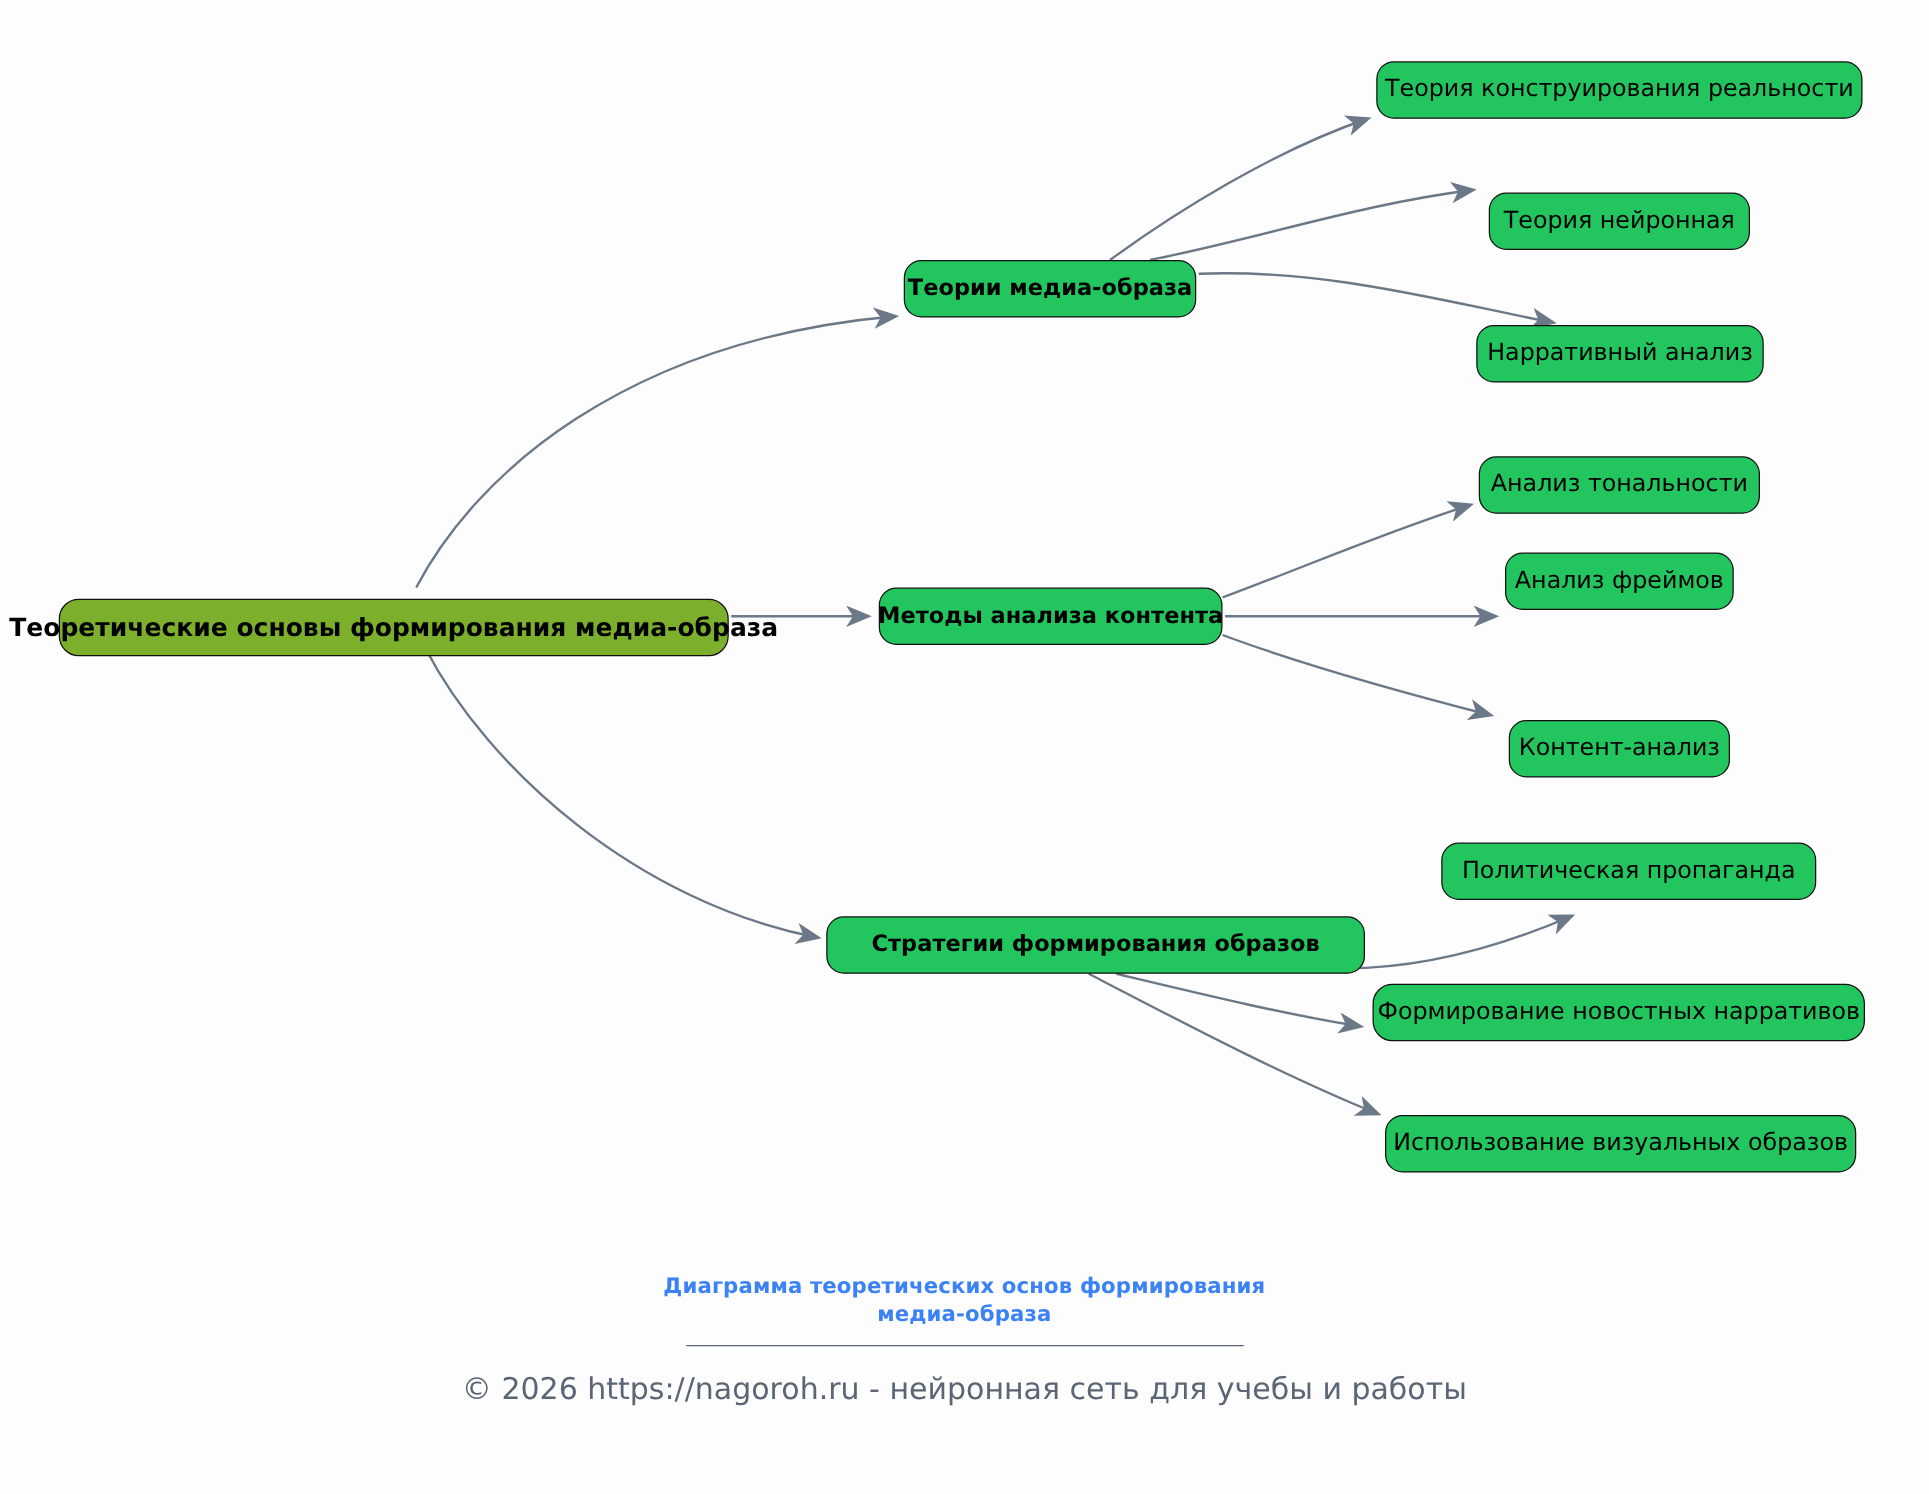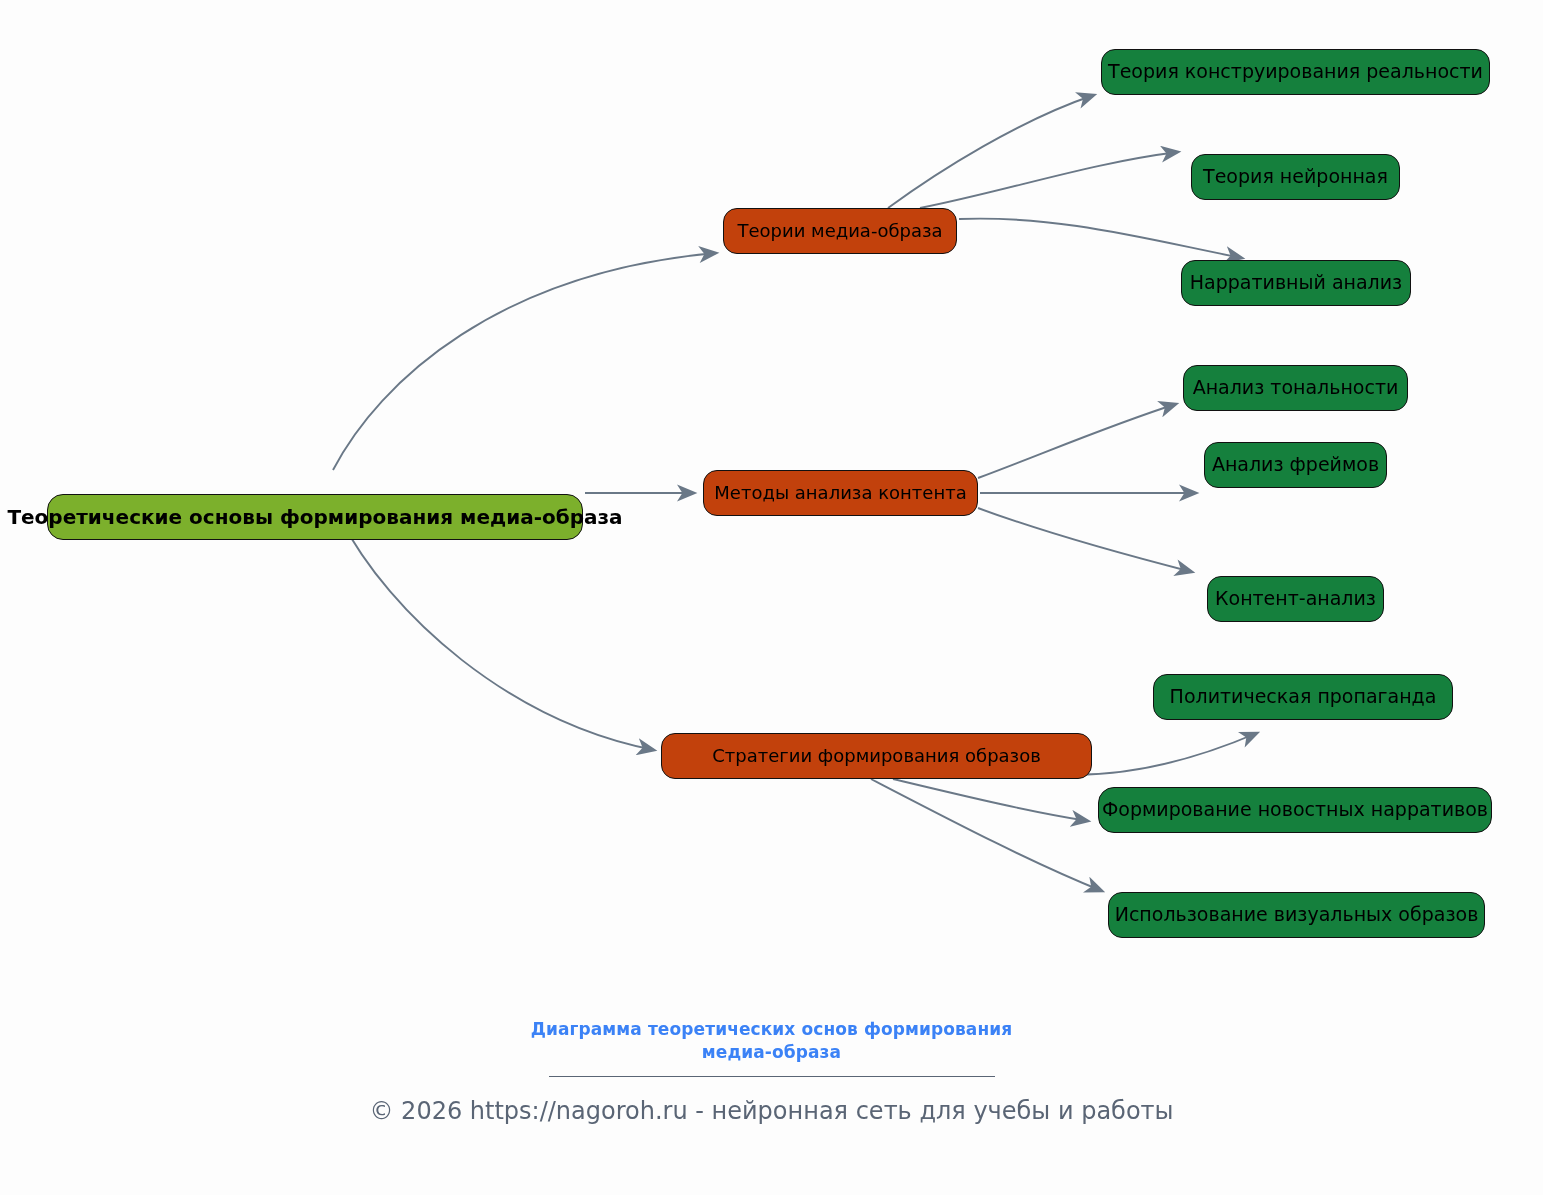--- a/index.html
+++ b/index.html
@@ -51,29 +51,29 @@
 
   .node.root {
     background: #7cb02c;
     color: #000000;
     font-size: 20px;
     font-weight: bold;
     border-radius: 16px;
   }
 
   .node.branch {
-    background: #c2410c;
+    background: #22c55e;
     color: #000000;
     font-size: 18px;
-    font-weight: normal;
+    font-weight: bold;
     border-radius: 14px;
   }
 
   .node.leaf {
-    background: #15803d;
+    background: #22c55e;
     color: #000000;
     font-size: 19px;
     font-weight: normal;
     border-radius: 14px;
     border: 1.5px solid #111111;
   }
 
   
   #footer {
     position: absolute;
@@ -133,21 +133,21 @@
       <path d="M 978,478 C 1040,455 1110,425 1176,404"></path>
       <path d="M 980,493 L 1196,493"></path>
       <path d="M 978,508 C 1040,531 1118,553 1192,572"></path>
 
       <path d="M 1021,770 C 1100,784 1180,766 1257,733"></path>
       <path d="M 893,779 C 960,795 1030,812 1088,821"></path>
       <path d="M 871,779 C 950,820 1030,862 1102,891"></path>
     </g>
   </svg>
 
-  <div class="node root" style="left:47px; top:494px; width:536px; height:46px;">
+  <div class="node root" style="left:47px; top:479px; width:536px; height:46px;">
     <span class="node-label">Теоретические основы формирования медиа-образа</span>
   </div>
 
   <div class="node branch" style="left:723px; top:208px; width:234px; height:46px;">
     <span class="node-label">Теории медиа-образа</span>
   </div>
 
   <div class="node branch" style="left:703px; top:470px; width:275px; height:46px;">
     <span class="node-label">Методы анализа контента</span>
   </div>

